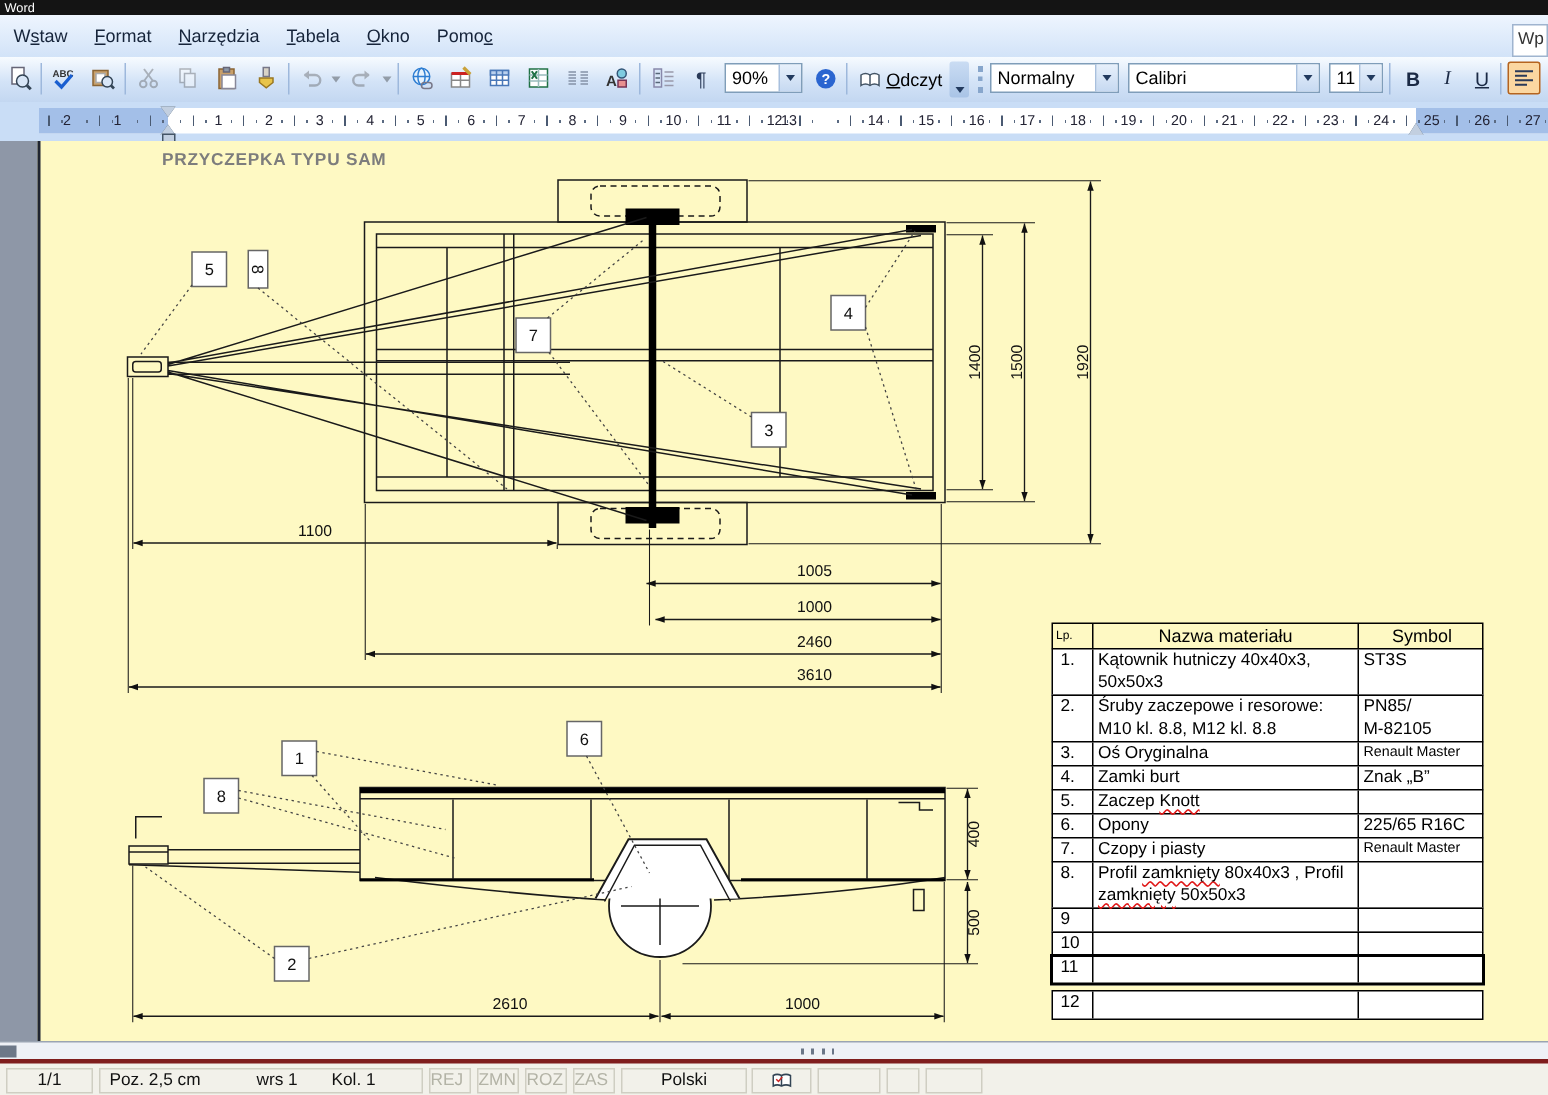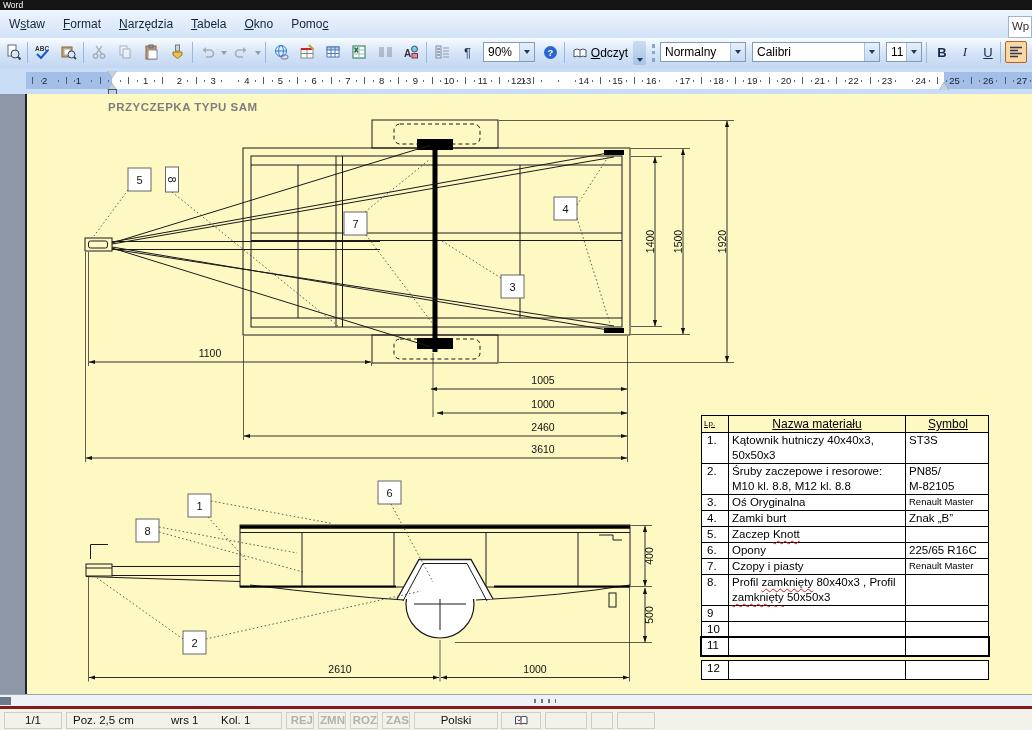--- a/index.html
+++ b/index.html
@@ -54,39 +54,39 @@
   .indright{left:913px;top:10px;border-left:5px solid transparent;border-right:5px solid transparent;border-bottom:8px solid #c2cfe0;filter:drop-shadow(0 0 .5px #456);}
   
   .docarea{position:absolute;left:0;top:94px;width:1032px;height:600px;background:#fef9c3;}
   .pagegray{position:absolute;left:0;top:0;width:25px;height:600px;background:#8e97a7;}
   .pageedge{position:absolute;left:25px;top:0;width:2px;height:600px;background:#1f2430;}
   .doctitle{position:absolute;left:108px;top:7px;font-size:11.5px;font-weight:bold;color:#7d7d7d;letter-spacing:.5px;}
   svg text{font-family:"Liberation Sans",sans-serif;}
   
   .mtable{position:absolute;left:701px;top:321px;width:288px;font-size:11.5px;color:#000;}
   .thead{display:grid;grid-template-columns:26px 177px 85px;border:1px solid #000;}
-  .thead .hc{padding:1px 2px;text-align:center;text-decoration:underline;}
+  .thead .hc{padding:1px 2px;text-align:center;}
   .thead .hc1{font-size:8px;text-align:left;line-height:13px;}
   .thead .hc2,.thead .hc3{border-left:1px solid #000;font-size:12px;}
   .trow{display:grid;grid-template-columns:26px 177px 85px;border:1px solid #000;margin-top:-1px;background:#fff;}
   .trow.sel{border:2px solid #000;margin-top:-2px;margin-left:-1px;margin-right:-1px;}
   .trow.det{margin-top:3px;}
   .tc{padding:0 3px;line-height:14.5px;white-space:pre-line;}
   .tc1{padding-left:5px;}
   .tc2,.tc3{border-left:1px solid #000;}
   .tc3.small{font-size:9.5px;line-height:14.5px;}
   .mis{text-decoration:underline wavy #e01818 1px;text-underline-offset:2px;}
   
   .hscroll{position:absolute;left:0;top:694px;width:1032px;height:12px;background:#eef1f6;border-top:1px solid #9aa4b2;box-sizing:border-box;}
   .hgrip{position:absolute;left:534px;top:4px;width:22px;height:4px;
     background-image:repeating-linear-gradient(90deg,#6a7688 0 2px,transparent 2px 7px);}
   .viewbtn{position:absolute;left:0;top:2px;width:11px;height:8px;background:#6d7888;}
   .statusbar{position:absolute;left:0;top:706px;width:1032px;height:24px;background:#f2f1ea;border-top:3px solid #7f1d1d;box-sizing:border-box;font-size:11.5px;color:#111;}
   .scell{position:absolute;top:3px;height:17px;border:1px solid #cfceC2;box-sizing:border-box;line-height:15px;}
-  .sgray{color:#b3b3a6;text-align:right;font-weight:bold;}
+  .sgray{color:#b3b3a6;text-align:left;}
   u{text-decoration:underline;}
 </style>
 </head>
 <body>
 
 <div class="screen">
 
   <div class="titlebar">
     <span>Word</span>
   </div>

